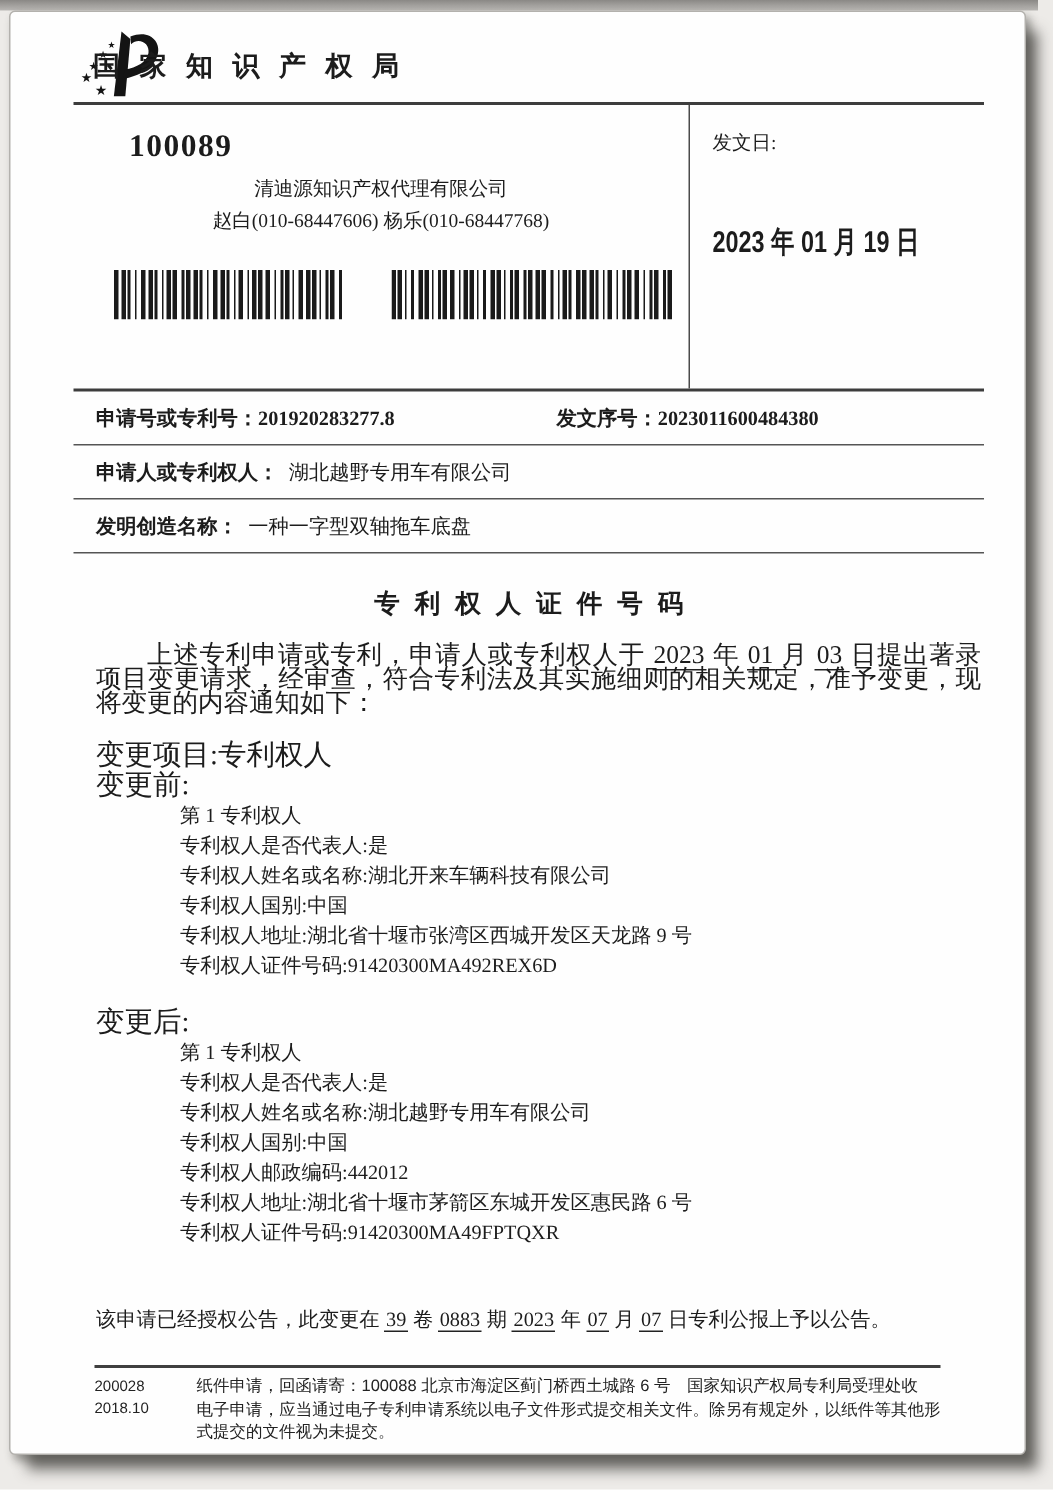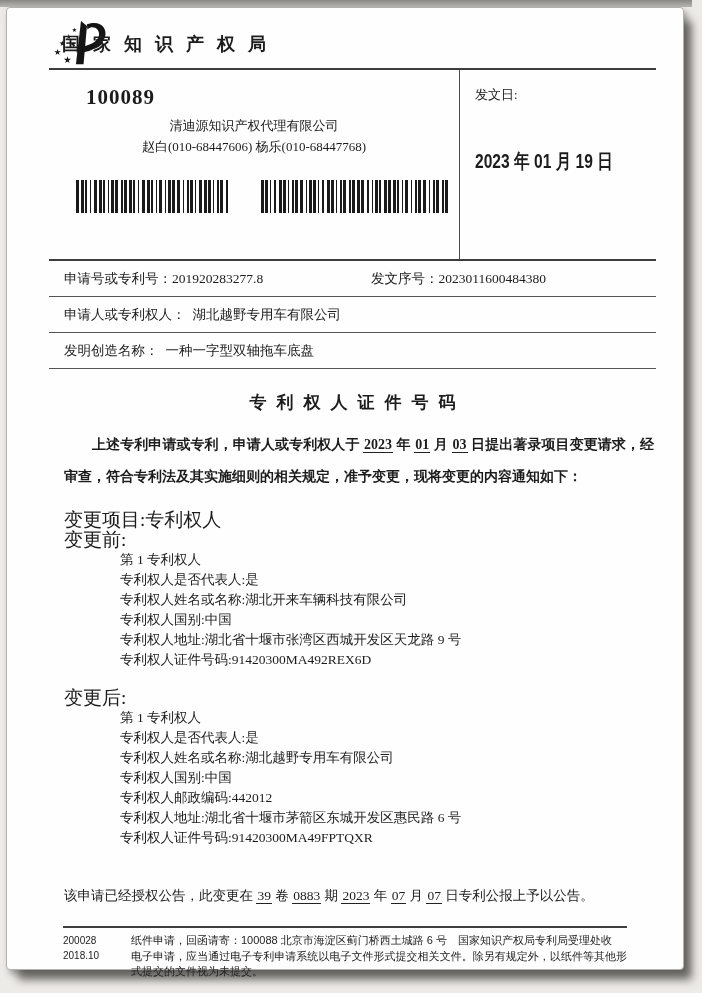--- a/index.html
+++ b/index.html
@@ -46,30 +46,30 @@
   .date-label { font-size:13px; }
   .date-value {
     margin-top:44px; font-size:20px; font-weight:bold;
     font-family:"Liberation Sans","DejaVu Sans",sans-serif;
     transform:scaleX(.78); transform-origin:left center;
     white-space:nowrap; letter-spacing:0;
   }
   
   .meta-row { display:flex; align-items:center; height:36px; border-bottom:1px solid #555; padding-left:15px; font-size:13.5px; }
   .meta-row .cell1 { width:307px; }
-  .meta-row b { font-weight:normal; }
+  .meta-row b { font-weight:bold; }
   .val-normal { font-weight:normal; margin-left:7px; }
   
   .doc-title {
     margin-top:22px; text-align:center;
     font-size:17px; font-weight:bold; letter-spacing:10px; padding-left:10px;
   }
   .para {
     margin:15px 0 0 0; padding:0 2px 0 15px;
-    font-size:14px; line-height:32px; text-indent:2em; text-align:justify;font-weight:bold;
+    font-size:17px; line-height:16px; text-indent:2em; text-align:justify;
   }
   .u { border-bottom:1px solid #222; padding:0 1px; }
   .chg-line { padding-left:15px; font-size:19px; line-height:20px; }
   .chg-item { margin-top:17px; }
   .chg-block { margin-left:71px; font-size:13.5px; line-height:20px; }
   .after-label { margin-top:18px; }
   .pub-line { margin-top:38px; padding-left:15px; font-size:13.5px; line-height:20px; }
   
   .ftr { margin-top:20px; margin-left:14px; width:564px; border-top:2px solid #3f3f3f; padding-top:5px; display:flex;
          font-family:"Liberation Sans","DejaVu Sans",sans-serif; }

